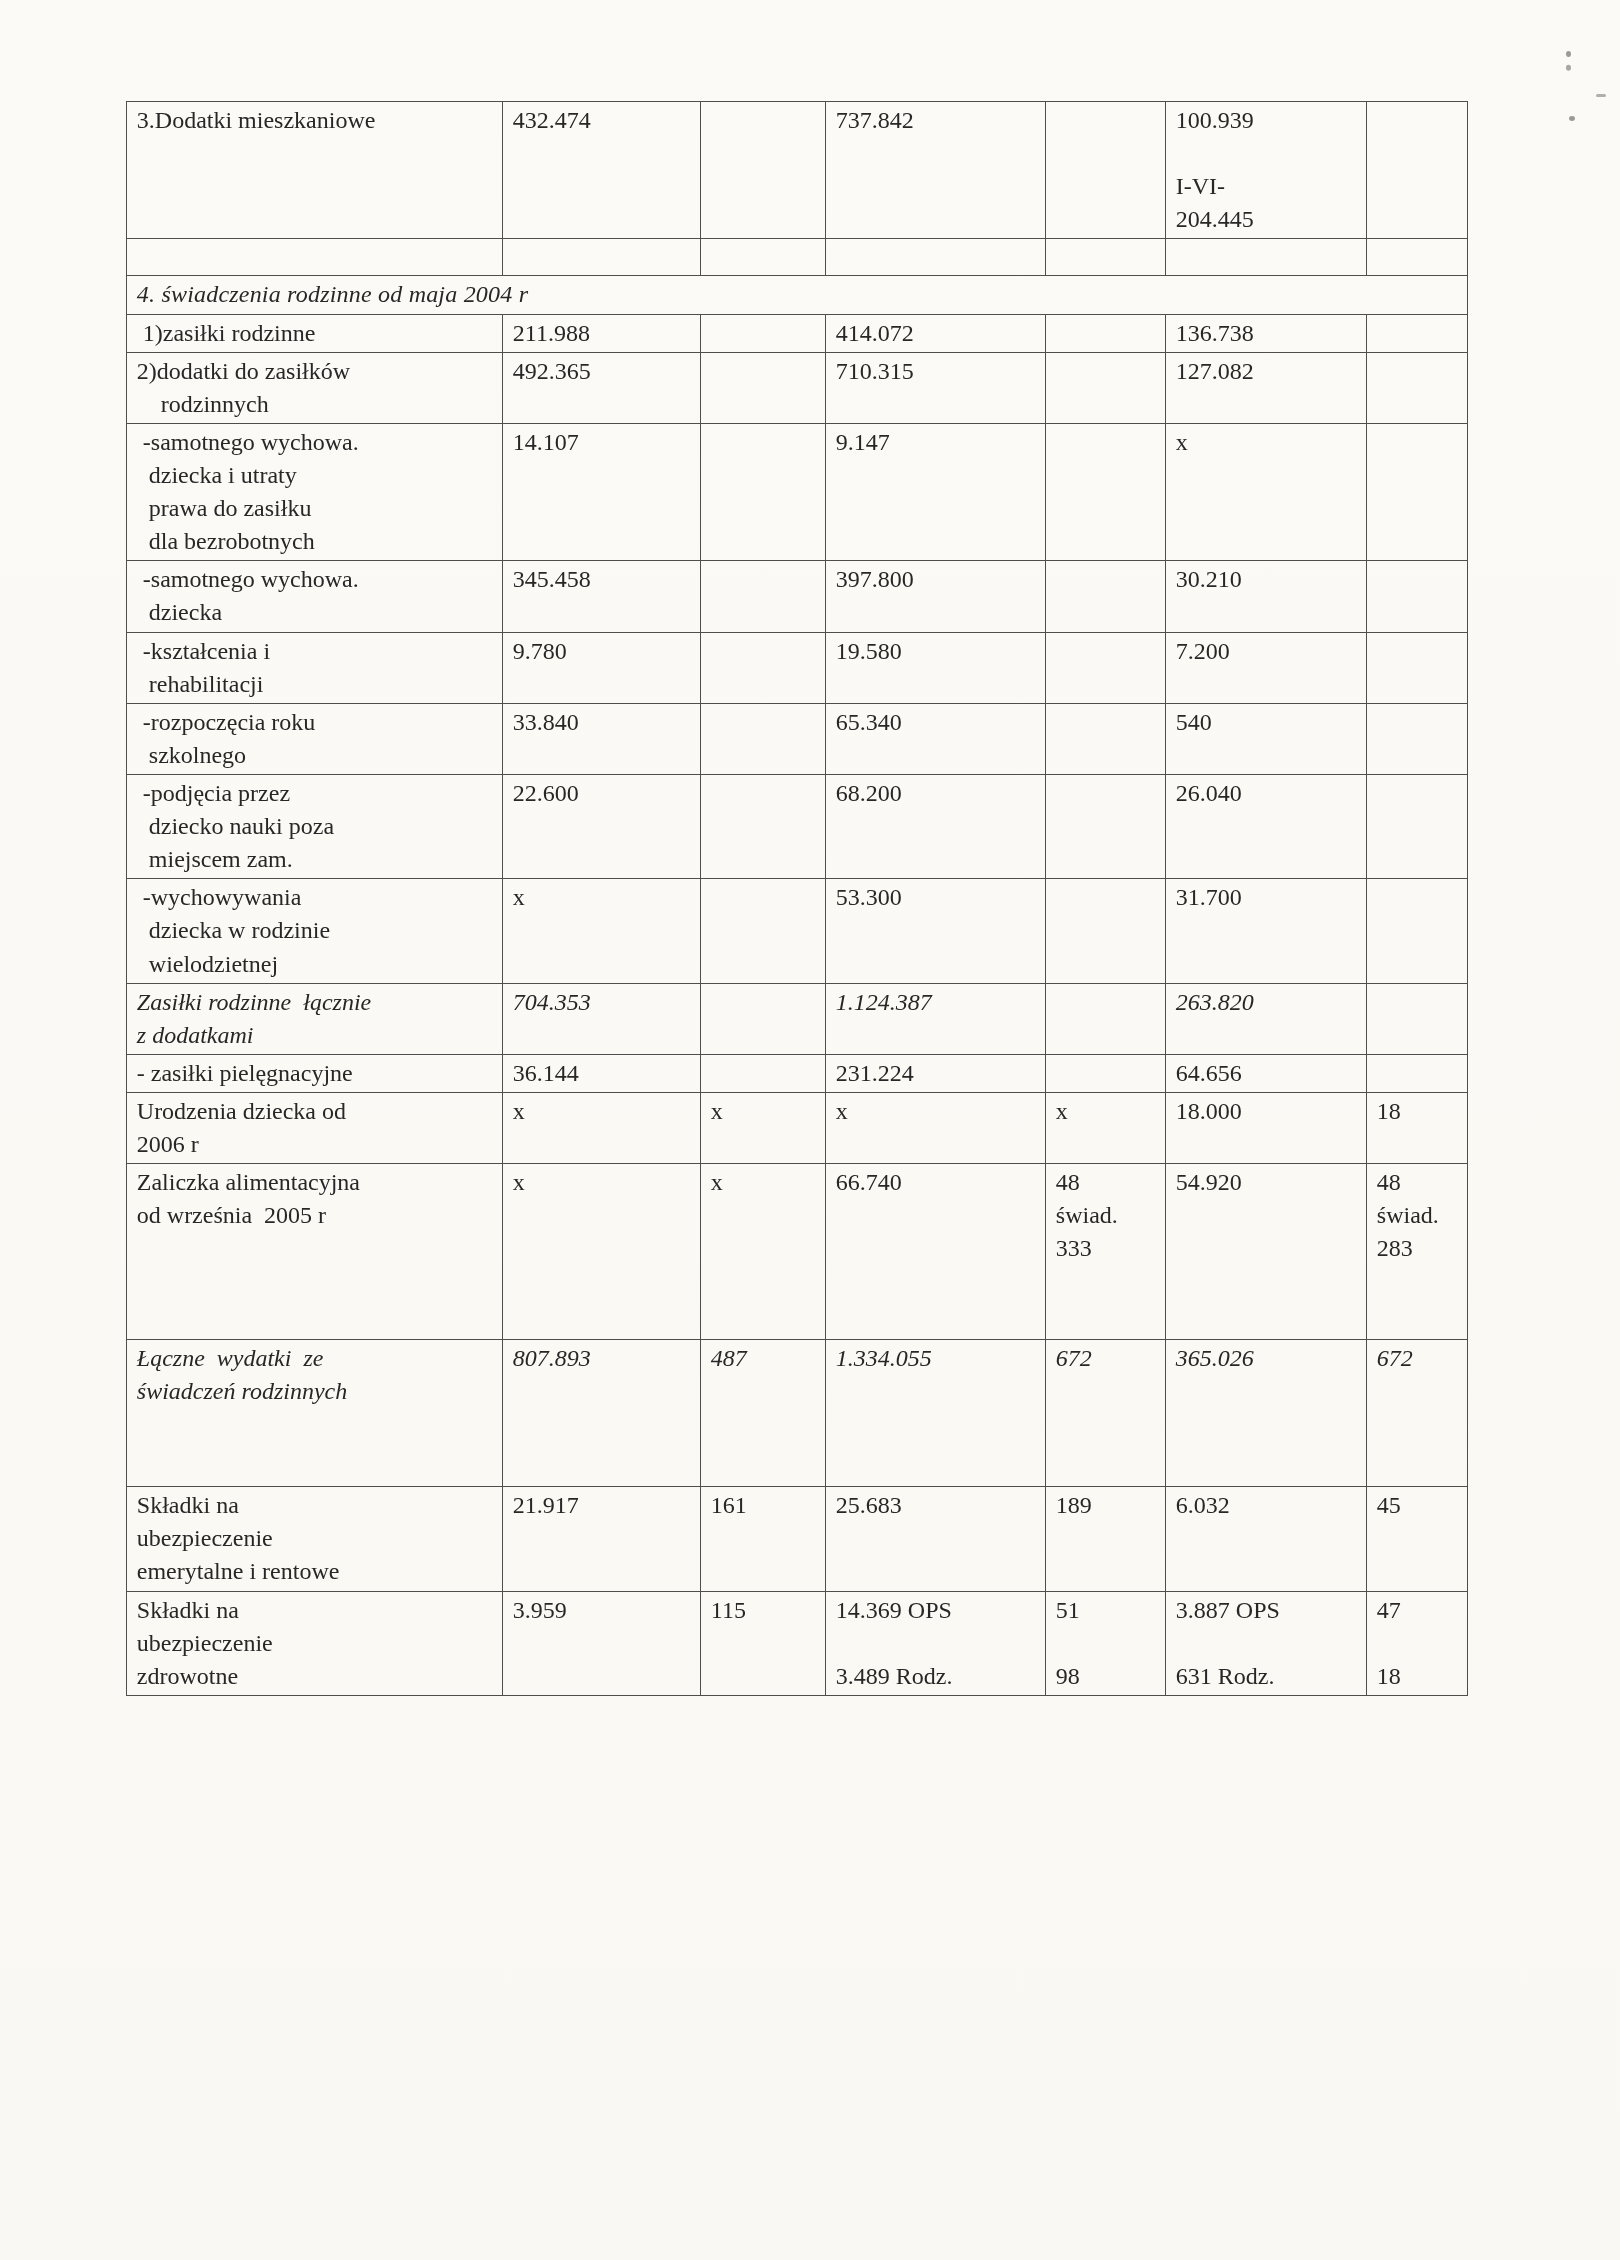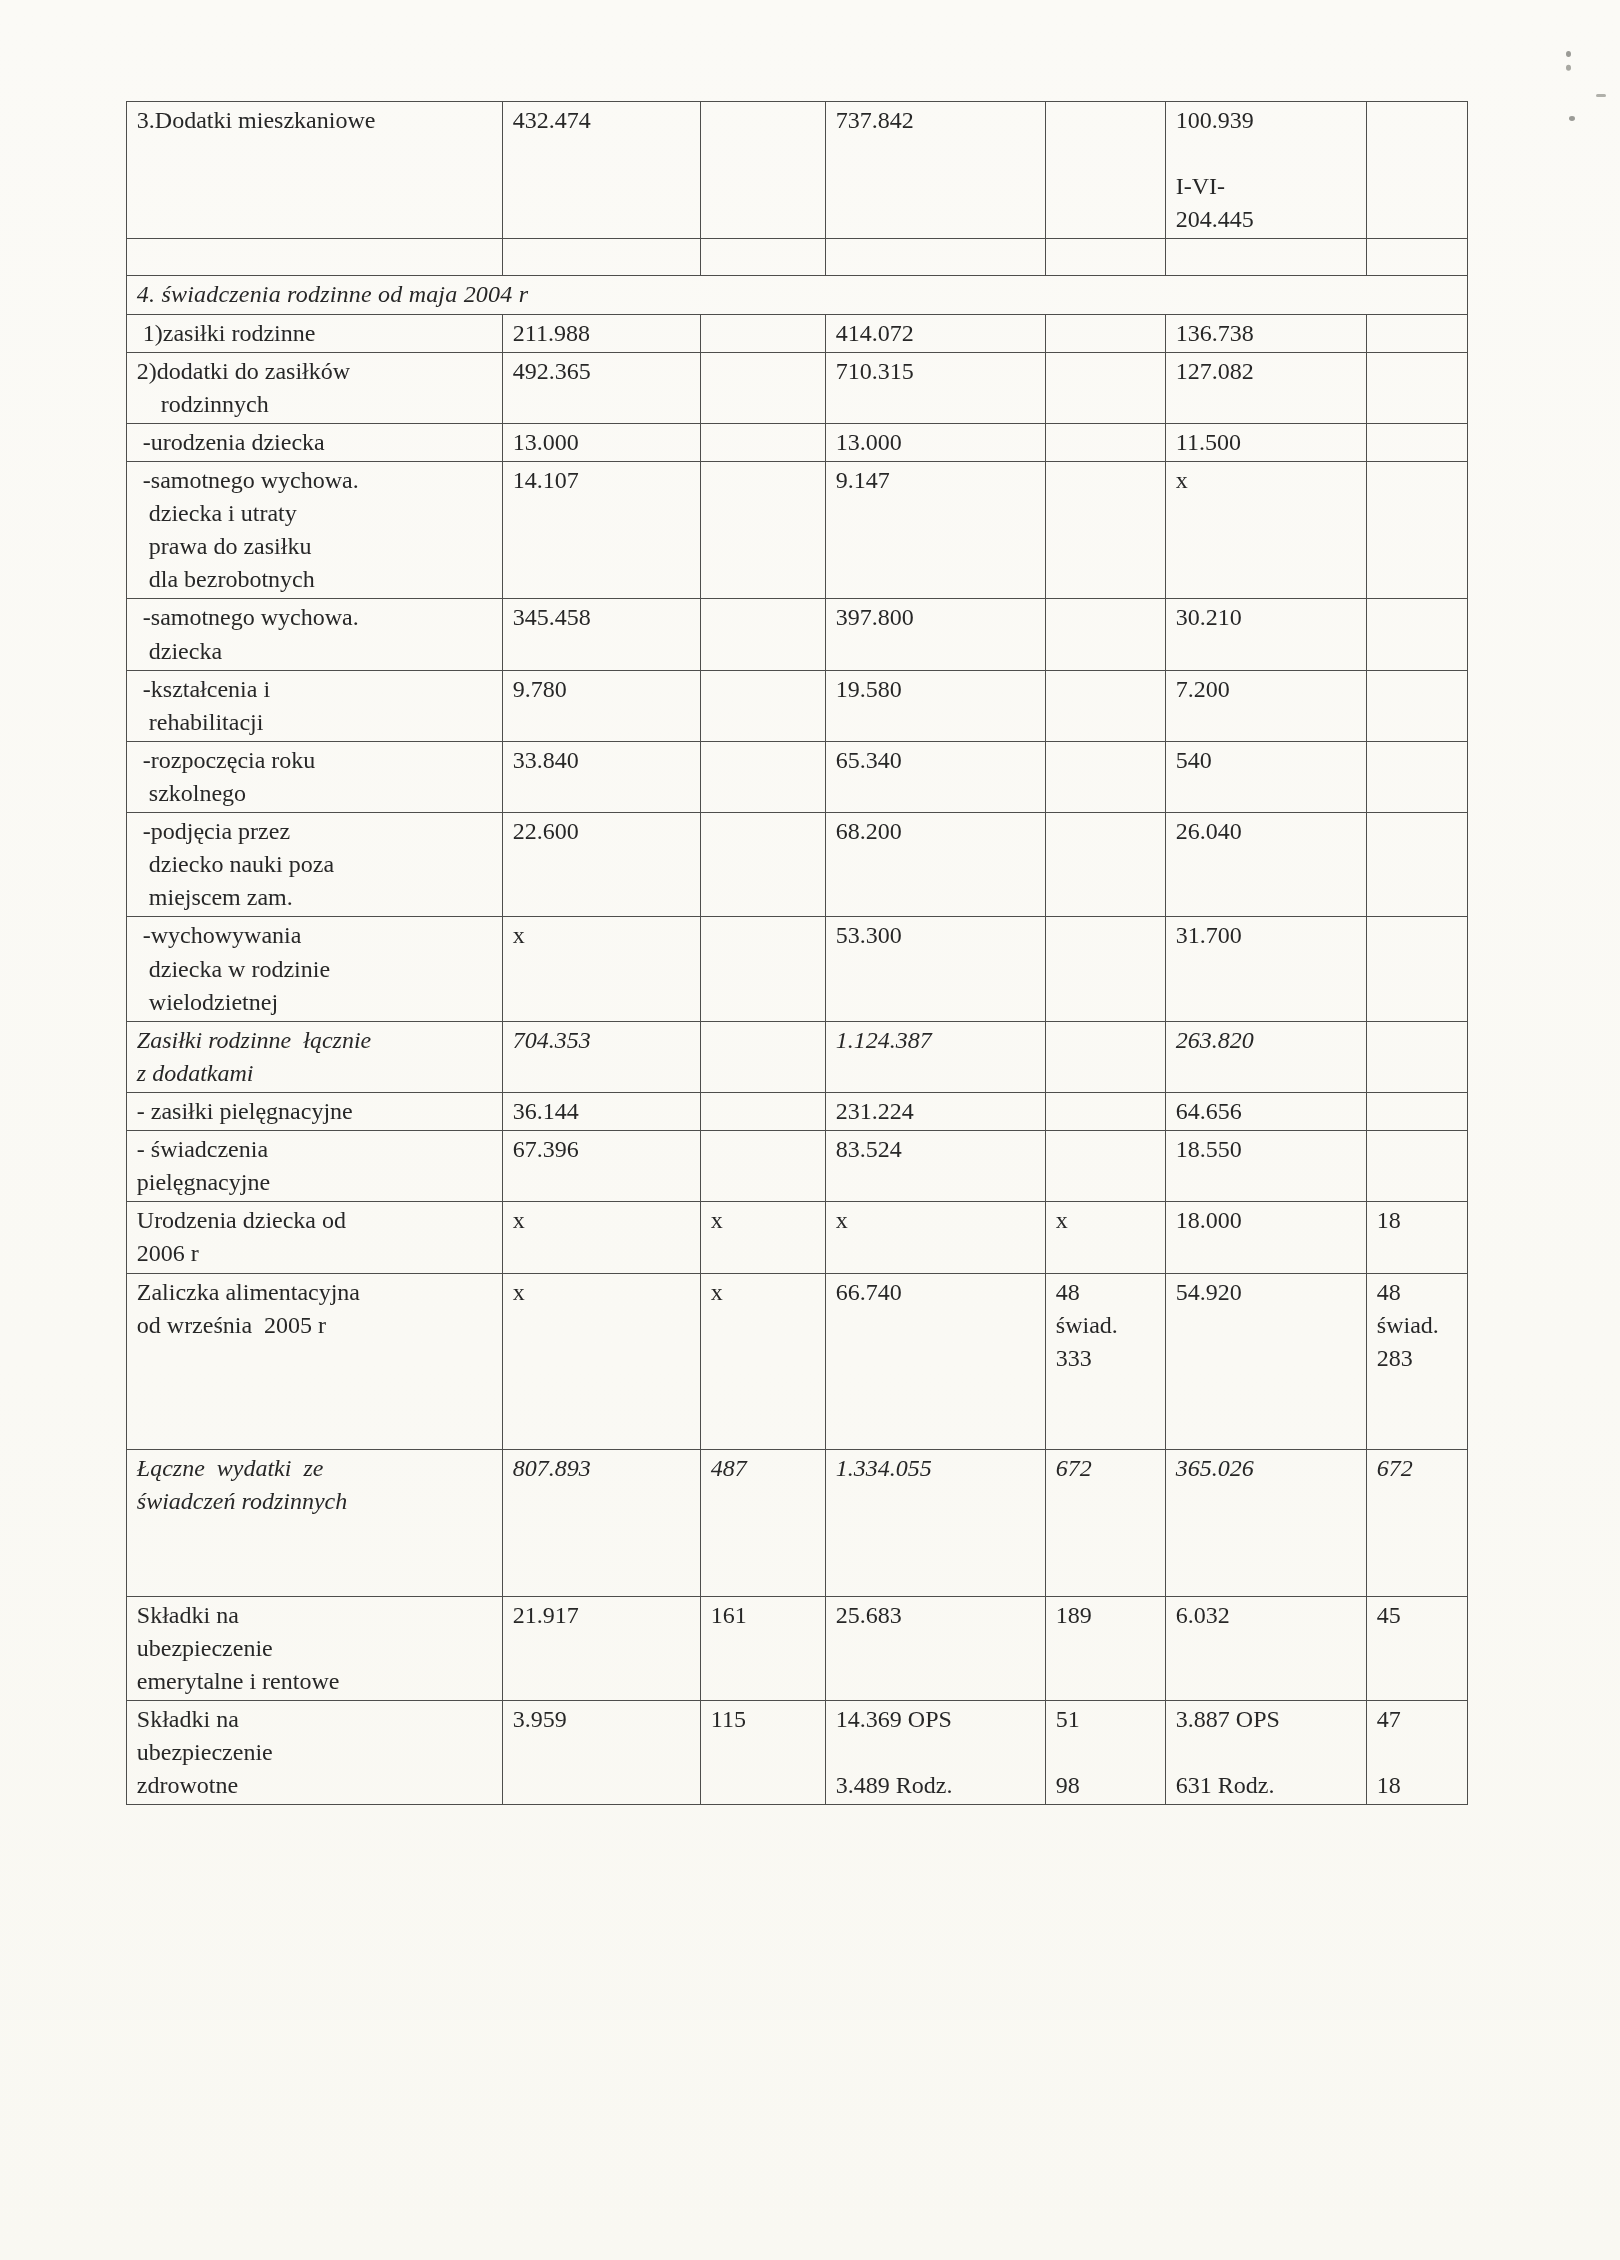--- a/index.html
+++ b/index.html
@@ -88,29 +88,20 @@
           <td>2)dodatki do zasiłków
     rodzinnych</td>
           <td>492.365</td>
           <td></td>
           <td>710.315</td>
           <td></td>
           <td>127.082</td>
           <td></td>
         </tr>
         <tr>
-          <td> -urodzenia dziecka</td>
-          <td>13.000</td>
-          <td></td>
-          <td>13.000</td>
-          <td></td>
-          <td>11.500</td>
-          <td></td>
-        </tr>
-        <tr>
           <td> -samotnego wychowa.
   dziecka i utraty
   prawa do zasiłku
   dla bezrobotnych</td>
           <td class="vm">14.107</td>
           <td class="vm"></td>
           <td class="vm">9.147</td>
           <td class="vm"></td>
           <td class="vm">x</td>
           <td class="vm"></td>
@@ -177,30 +168,20 @@
           <td class="vb em">263.820</td>
           <td class="vb em"></td>
         </tr>
         <tr>
           <td>- zasiłki pielęgnacyjne</td>
           <td>36.144</td>
           <td></td>
           <td>231.224</td>
           <td></td>
           <td>64.656</td>
-          <td></td>
-        </tr>
-        <tr>
-          <td>- świadczenia
-pielęgnacyjne</td>
-          <td>67.396</td>
-          <td></td>
-          <td>83.524</td>
-          <td></td>
-          <td>18.550</td>
           <td></td>
         </tr>
         <tr>
           <td>Urodzenia dziecka od
 2006 r</td>
           <td>x</td>
           <td>x</td>
           <td>x</td>
           <td>x</td>
           <td>18.000</td>

